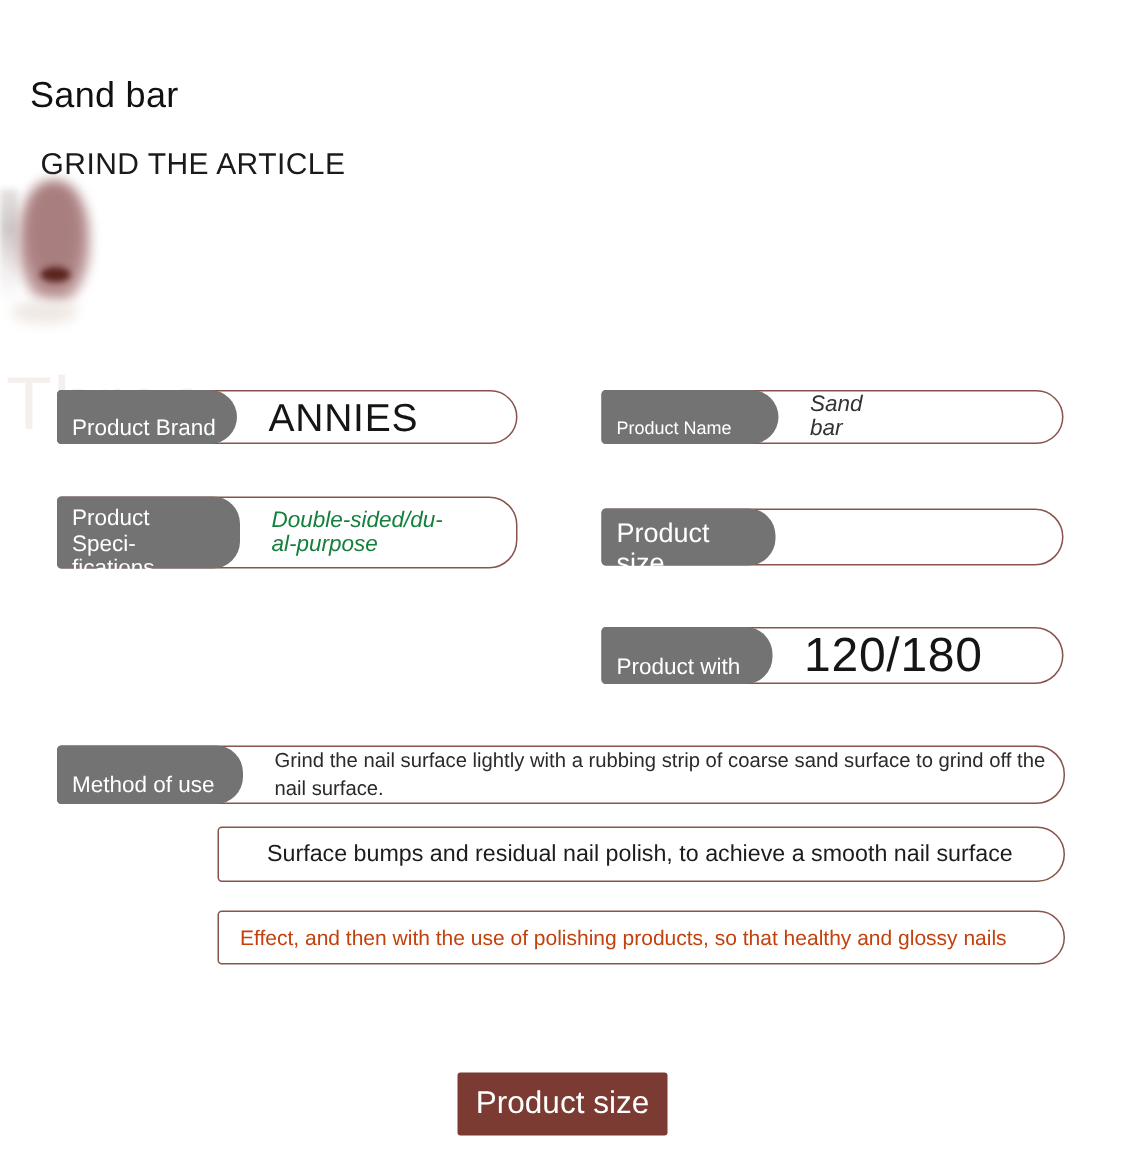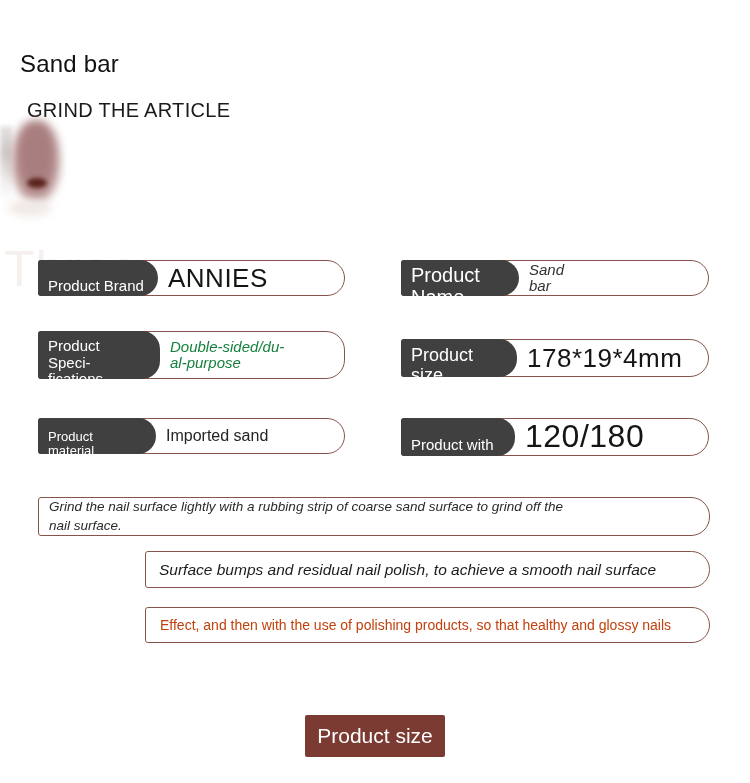--- a/index.html
+++ b/index.html
@@ -39,42 +39,42 @@
     position:absolute;left:4px;top:130px;font-size:50px;color:#f5f0ee;
     font-weight:400;letter-spacing:1px;
   }
   
   .pill{
     position:absolute;background:#fff;border:1px solid #86544a;
     border-radius:3px 19px 19px 3px;display:flex;align-items:center;
     box-sizing:border-box;
   }
   .pill-label{
-    flex:none;background:#404040;color:#fff;
+    flex:none;background:#737373;color:#fff;
     height:calc(100% + 2px);margin:-1px 0 -1px -1px;
     border-radius:3px 18px 18px 3px;
     display:flex;align-items:center;box-sizing:border-box;
     padding:16px 14px 0 10px;white-space:pre-line;line-height:1.1;
   }
-  .fs15{font-size:15px;} .fs16{font-size:20px;} .fs18{font-size:18px;}
+  .fs15{font-size:15px;} .fs16{font-size:12px;} .fs18{font-size:18px;}
   .fs13{font-size:13px;}
   .pill-value{
-    padding-left:10px;color:#151515;white-space:pre-line;line-height:1.1;
+    padding-left:21px;color:#151515;white-space:pre-line;line-height:1.1;
   }
   .val-big{font-size:26px;letter-spacing:0.5px;}
   .val-med{font-size:16px;color:#242424;}
   .val-small{font-size:15px;color:#333;font-style:italic;}
-  .val-para{font-size:13.5px;line-height:1.35;color:#2a2a2a;width:525px;white-space:normal;font-style:italic;}
+  .val-para{font-size:13.5px;line-height:1.35;color:#2a2a2a;width:525px;white-space:normal;}
   
   .note-bar{
     position:absolute;background:#fff;border:1px solid #86544a;
     border-radius:3px 19px 19px 3px;display:flex;align-items:center;
     box-sizing:border-box;white-space:nowrap;overflow:hidden;
   }
-  .note-1{font-size:15.5px;color:#1c1c1c;padding-left:13px;font-style:italic;}
+  .note-1{font-size:15.5px;color:#1c1c1c;padding-left:32px;}
   .note-2{font-size:14px;color:#c2410c;padding-left:14px;}
   
   .footer-button{
     position:absolute;left:305px;top:715px;width:140px;height:42px;
     background:#7b3b33;color:#fff;border:none;border-radius:2px;
     font-size:21px;display:flex;align-items:center;justify-content:center;
     font-family:"Liberation Sans", sans-serif;
   }
 </style>
 </head>
@@ -104,33 +104,29 @@
   </div>
 
   <div class="pill" style="left:38px;top:331px;width:307px;height:48px">
     <div class="pill-label fs15" style="width:122px">Product Speci-
 fications</div>
     <div class="pill-value val-small" style="color:#15803d">Double-sided/du-
 al-purpose</div>
   </div>
   <div class="pill" style="left:401px;top:339px;width:308px;height:38px">
     <div class="pill-label fs18" style="width:116px">Product size</div>
-    <div class="pill-value val-big">178*19*4mm</div>
   </div>
 
-  <div class="pill" style="left:38px;top:418px;width:307px;height:36px">
-    <div class="pill-label fs13" style="width:118px">Product material</div>
-    <div class="pill-value val-med">Imported sand</div>
-  </div>
   <div class="pill" style="left:401px;top:418px;width:308px;height:38px">
     <div class="pill-label fs15" style="width:114px">Product with</div>
     <div class="pill-value val-big" style="font-size:32px">120/180</div>
   </div>
 
   <div class="pill" style="left:38px;top:497px;width:672px;height:39px">
+    <div class="pill-label fs15" style="width:124px">Method of use</div>
     <div class="pill-value val-para">Grind the nail surface lightly with a rubbing strip of coarse sand surface to grind off the nail surface.</div>
   </div>
 
   <div class="note-bar note-1" style="left:145px;top:551px;width:565px;height:37px">
     <span>Surface bumps and residual nail polish, to achieve a smooth nail surface</span>
   </div>
   <div class="note-bar note-2" style="left:145px;top:607px;width:565px;height:36px">
     <span>Effect, and then with the use of polishing products, so that healthy and glossy nails</span>
   </div>
 

